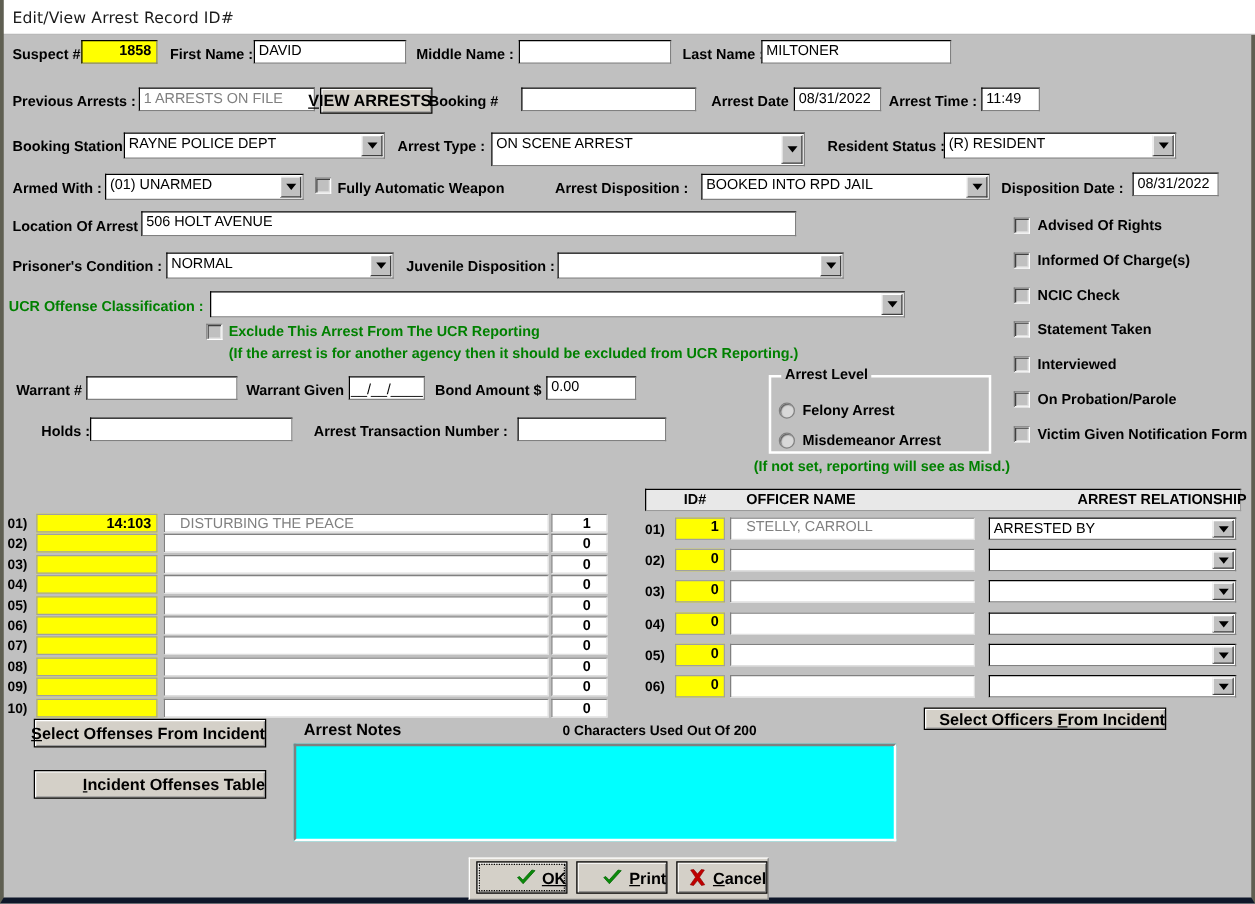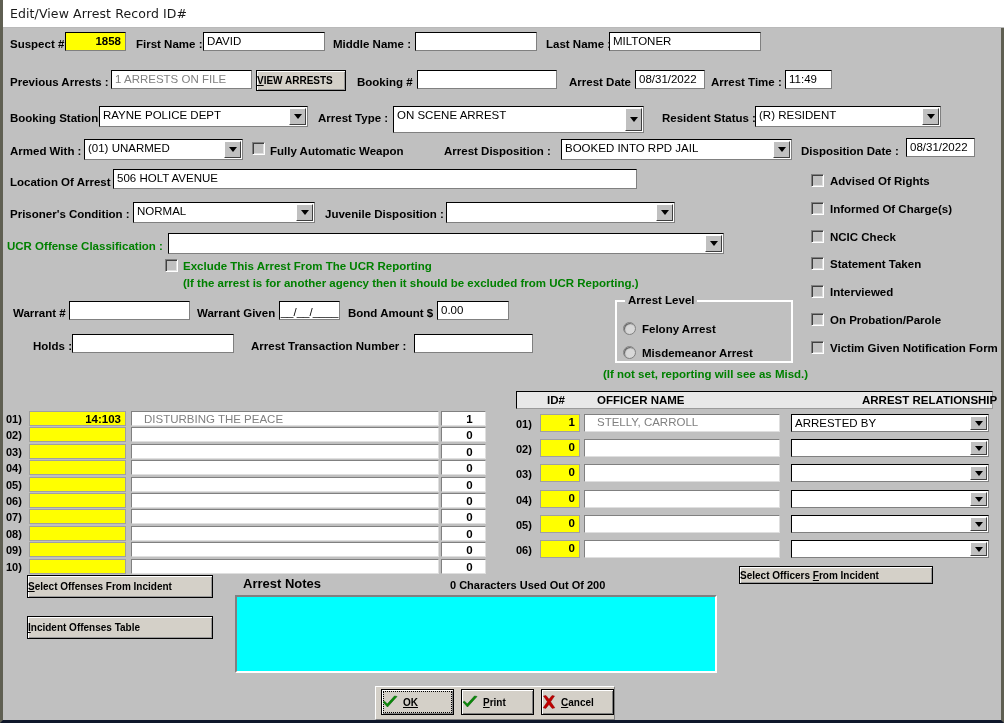--- a/index.html
+++ b/index.html
@@ -27,21 +27,21 @@
     font-size: 12.5px; color: #1a1a1a;
     font-family: "DejaVu Sans", sans-serif;
     letter-spacing: .1px;
   }
   #titlebar .tb-edge-l { position:absolute; left:0; top:0; width:3px; height:28px; background:#5f5f52; }
   #client {
     position: absolute; left: 0; top: 28px; width: 1004px; height: 695px;
     background: #c0c0c0;
     border-left: 3px solid #5f5f52;
     border-right: 3px solid #5f5f52;
-    border-bottom: 3px solid #0f172a;
+    border-bottom: 5px solid #0f172a;
   }
   
   .lbl {
     position: absolute;
     font-weight: bold;
     font-size: 11.5px;
     color: #000;
     white-space: nowrap;
     font-family: "Liberation Sans", sans-serif;
   }
@@ -105,24 +105,24 @@
     border-radius: 50%;
     background: #d8d8d8;
     border: 1px solid #808080;
     box-shadow: inset 1px 1px 1px #606060;
   }
   .btn {
     position: absolute;
     background: #d4d0c8;
     border: 1px solid #000000;
     box-shadow: inset 1px 1px 0 #ffffff, inset -1px -1px 0 #808080;
-    font-size: 10px;
+    font-size: 13px;
     font-weight: bold;
     color: #000;
-    display: flex; align-items: center; justify-content: flex-start;
+    display: flex; align-items: center; justify-content: flex-end;
     white-space: nowrap;
     font-family: "Liberation Sans", sans-serif;
     cursor: default;
   }
   .btn u { text-decoration: underline; }
   .btn.flat {
     background: #d4d0c8;
     border: 1px solid #000;
     box-shadow: inset 1px 1px 0 #fff, inset -1px -1px 0 #9a9a9a;
   }
@@ -219,21 +219,21 @@
     <div class="lbl" style="left:330px; top:10px;">Middle Name :</div>
     <div class="tbox" style="left:412px; top:4px; width:122px; height:19px;"></div>
     <div class="lbl" style="left:543px; top:10px;">Last Name :</div>
     <div class="tbox" style="left:606px; top:4px; width:152px; height:19px;">MILTONER</div>
 
     <div class="lbl" style="left:7px; top:48px;">Previous Arrests :</div>
     <div class="tbox gray" style="left:108px; top:42px; width:141px; height:19px;">1 ARRESTS ON FILE</div>
     <div class="btn flat" style="left:253px; top:42px; width:90px; height:21px;">
         <span><u>V</u>IEW ARRESTS</span>
       </div>
-    <div class="lbl" style="left:354px; top:48px;">Booking #</div>
+    <div class="lbl" style="left:340px; top:48px;">Booking #</div>
     <div class="tbox" style="left:414px; top:42px; width:140px; height:19px;"></div>
     <div class="lbl" style="left:566px; top:48px;">Arrest Date :</div>
     <div class="tbox" style="left:632px; top:42px; width:70px; height:19px;">08/31/2022</div>
     <div class="lbl" style="left:708px; top:48px;">Arrest Time :</div>
     <div class="tbox" style="left:782px; top:42px; width:47px; height:19px;">11:49</div>
 
     <div class="lbl" style="left:7px; top:84px;">Booking Station :</div>
     <div class="combo" style="left:96px; top:78px; width:209px; height:21px;">
       <span>RAYNE POLICE DEPT</span>
       <span class="arrow">

